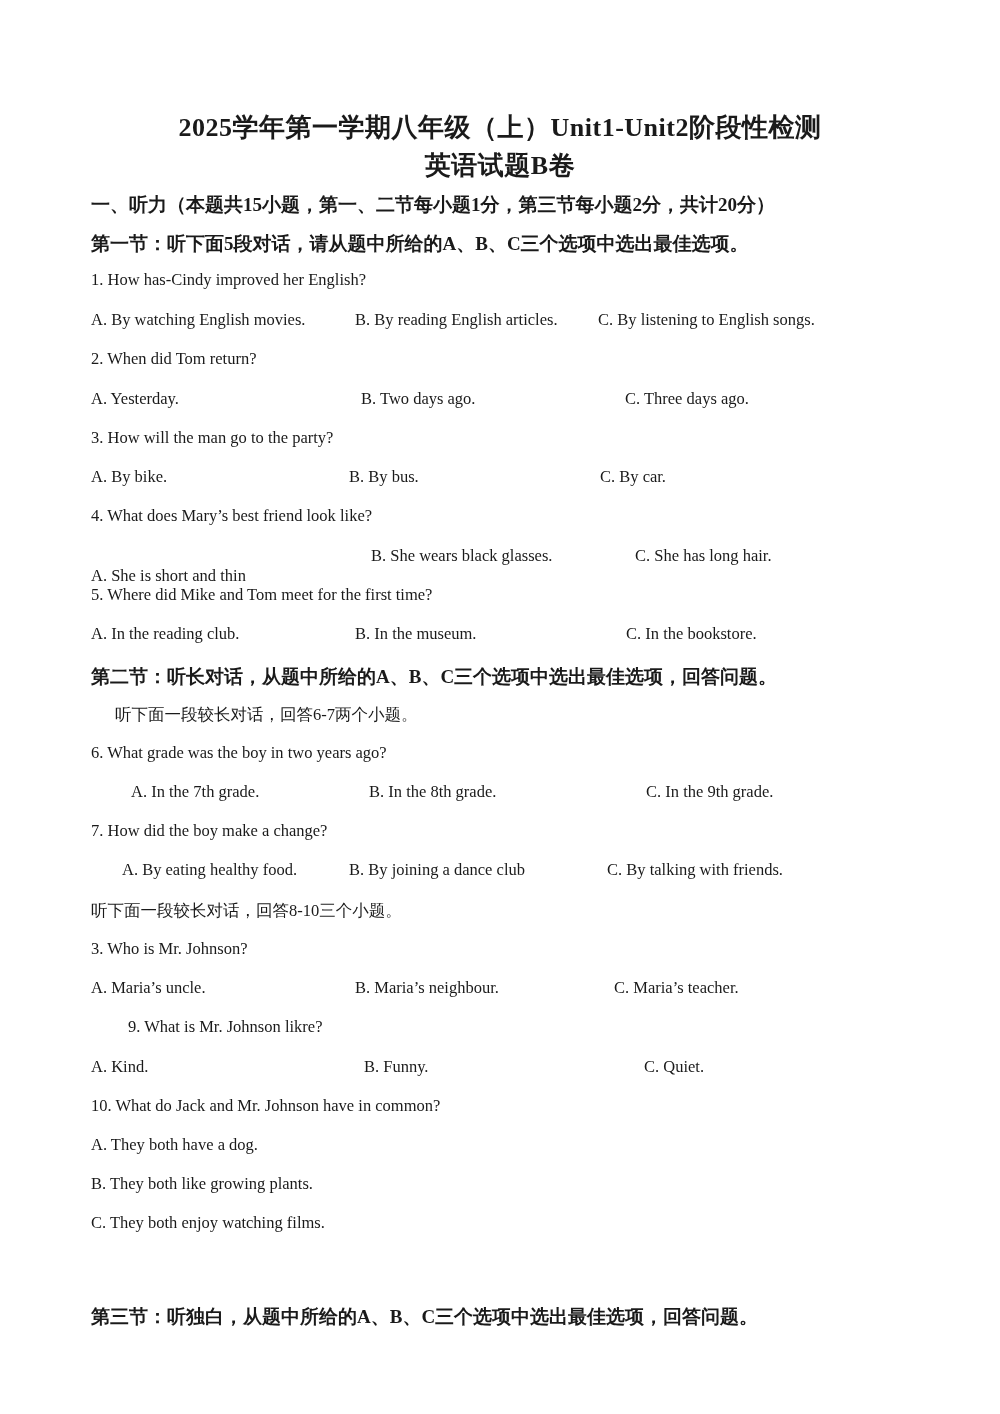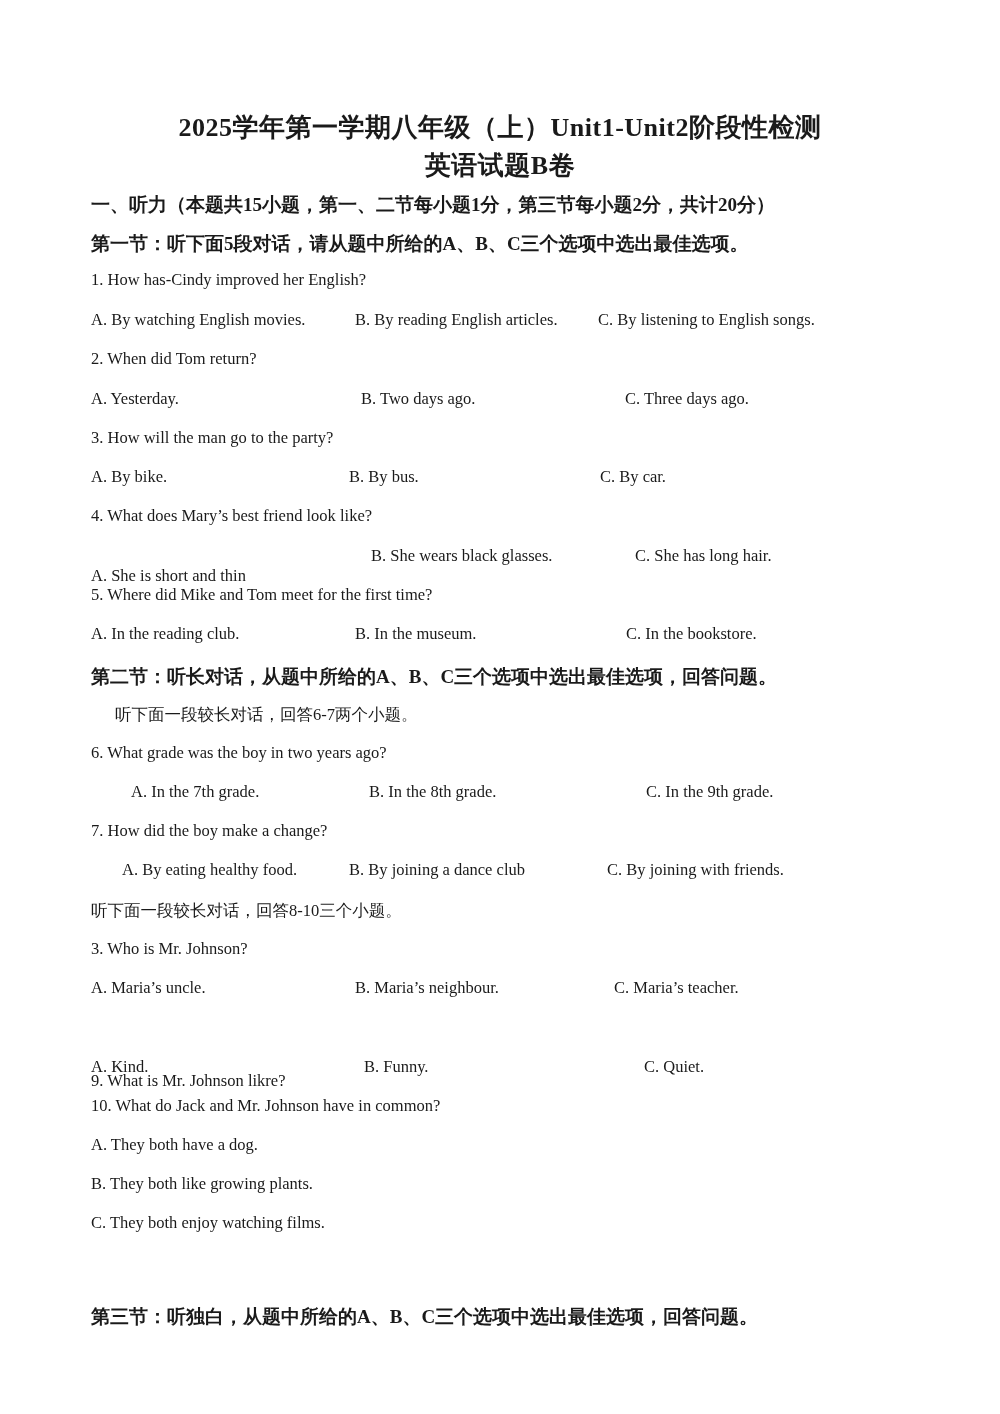--- a/index.html
+++ b/index.html
@@ -56,30 +56,30 @@
   <div class="line" style="top:704px;padding-left:24px;">听下面一段较长对话，回答6-7两个小题。</div>
 
   <div class="line" style="top:743px;">6. What grade was the boy in two years ago?</div>
   <div class="opt" style="top:782px;left:91px;margin-left:40px;">A. In the 7th grade.</div>
   <div class="opt" style="top:782px;left:369px;">B. In the 8th grade.</div>
   <div class="opt" style="top:782px;left:646px;">C. In the 9th grade.</div>
 
   <div class="line" style="top:821px;">7. How did the boy make a change?</div>
   <div class="opt" style="top:860px;left:102px;margin-left:20px;">A. By eating healthy food.</div>
   <div class="opt" style="top:860px;left:349px;">B. By joining a dance club</div>
-  <div class="opt" style="top:860px;left:607px;">C. By joining with friends.</div>
+  <div class="opt" style="top:860px;left:607px;">C. By talking with friends.</div>
 
   <div class="line" style="top:900px;">听下面一段较长对话，回答8-10三个小题。</div>
 
   <div class="line" style="top:939px;">3. Who is Mr. Johnson?</div>
   <div class="opt" style="top:978px;left:91px;">A. Maria’s uncle.</div>
   <div class="opt" style="top:978px;left:355px;">B. Maria’s neighbour.</div>
   <div class="opt" style="top:978px;left:614px;">C. Maria’s teacher.</div>
 
-  <div class="line" style="top:1071px;">9. What is Mr. Johnson likre?</div>
+  <div class="line" style="top:1017px;margin-left:37px;">9. What is Mr. Johnson likre?</div>
   <div class="opt" style="top:1057px;left:91px;">A. Kind.</div>
   <div class="opt" style="top:1057px;left:364px;">B. Funny.</div>
   <div class="opt" style="top:1057px;left:644px;">C. Quiet.</div>
 
   <div class="line" style="top:1096px;">10. What do Jack and Mr. Johnson have in common?</div>
   <div class="line" style="top:1135px;">A. They both have a dog.</div>
   <div class="line" style="top:1174px;">B. They both like growing plants.</div>
   <div class="line" style="top:1213px;">C. They both enjoy watching films.</div>
 
   <div class="line bold" style="top:1304px;">第三节：听独白，从题中所给的A、B、C三个选项中选出最佳选项，回答问题。</div>

